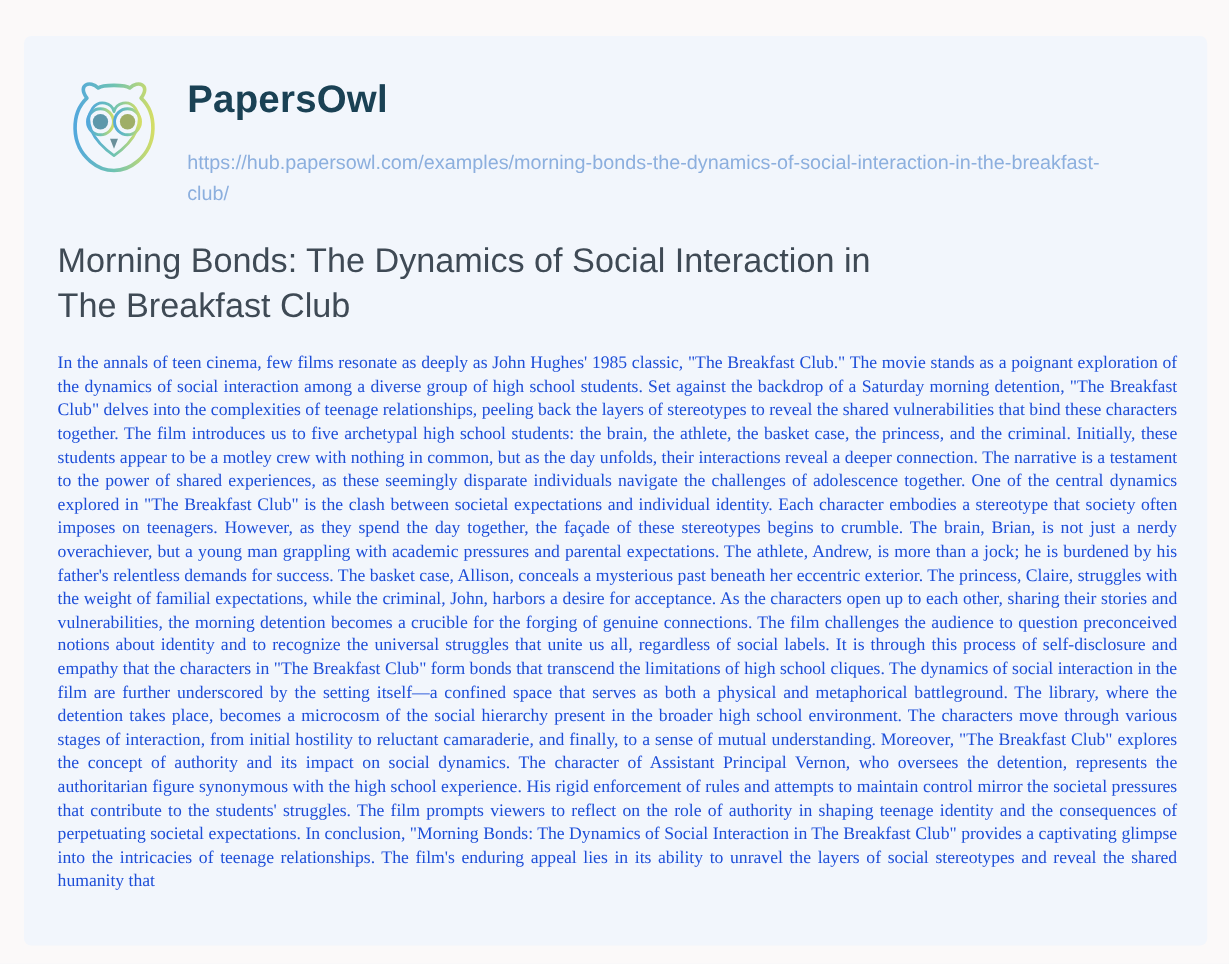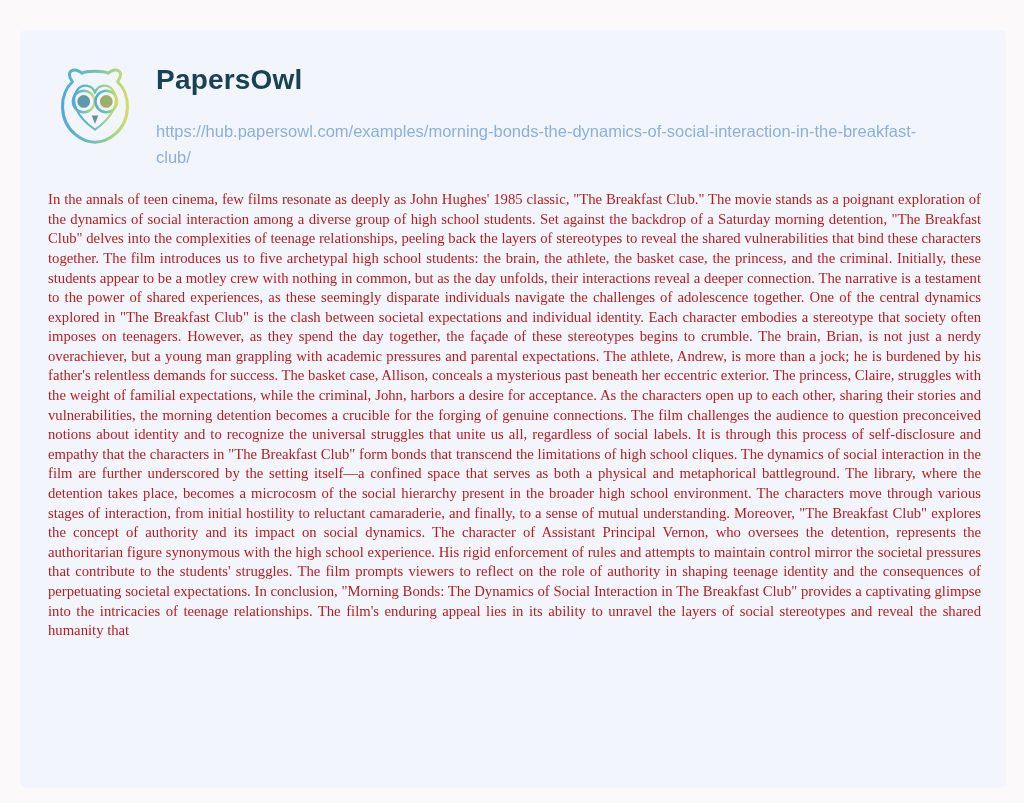--- a/index.html
+++ b/index.html
@@ -23,21 +23,21 @@
     align-items: flex-start;
     gap: 14px;
   }
   .logo {
     width: 94px;
     height: 94px;
     flex: 0 0 auto;
   }
   .header-text { padding-top: 2px; }
   .brand-name {
-    font-size: 28px;
+    font-size: 32px;
     font-weight: bold;
     color: #1a4154;
     letter-spacing: 0.2px;
   }
   .page-url {
     margin-top: 23px;
     max-width: 762px;
     font-size: 16.5px;
     line-height: 1.55;
     color: #8cafde;
@@ -53,21 +53,21 @@
     line-height: 1.3;
     color: #3f4a55;
   }
   .article-body {
     margin-top: 20px;
     width: 933px;
     text-align: justify;
     font-family: "Liberation Serif", serif;
     font-size: 14.7px;
     line-height: 19.6px;
-    color: #b91c1c;
+    color: #1d4ed8;
   }
 </style>
 </head>
 <body>
 
 <div class="card">
   <div class="header">
     <svg class="logo" viewBox="0 0 100 100" xmlns="http://www.w3.org/2000/svg">
       <defs>
         <linearGradient id="owlGrad" x1="0" y1="0.5" x2="1" y2="0.5">
@@ -88,15 +88,16 @@
       <circle cx="62" cy="42" r="6.8" fill="#9fae67"></circle>
 
       <path d="M46.5,57 L53.5,57 L50,66 Z" fill="#6a8f9a"></path>
     </svg>
     <div class="header-text">
       <div class="brand-name">PapersOwl</div>
       <a class="page-url" href="#">https://hub.papersowl.com/examples/morning-bonds-the-dynamics-of-social-interaction-in-the-breakfast-club/</a>
     </div>
   </div>
 
+  <h1 class="article-title">Morning Bonds: The Dynamics of Social Interaction in The Breakfast Club</h1>
 
   <p class="article-body">In the annals of teen cinema, few films resonate as deeply as John Hughes' 1985 classic, "The Breakfast Club." The movie stands as a poignant exploration of the dynamics of social interaction among a diverse group of high school students. Set against the backdrop of a Saturday morning detention, "The Breakfast Club" delves into the complexities of teenage relationships, peeling back the layers of stereotypes to reveal the shared vulnerabilities that bind these characters together. The film introduces us to five archetypal high school students: the brain, the athlete, the basket case, the princess, and the criminal. Initially, these students appear to be a motley crew with nothing in common, but as the day unfolds, their interactions reveal a deeper connection. The narrative is a testament to the power of shared experiences, as these seemingly disparate individuals navigate the challenges of adolescence together. One of the central dynamics explored in "The Breakfast Club" is the clash between societal expectations and individual identity. Each character embodies a stereotype that society often imposes on teenagers. However, as they spend the day together, the façade of these stereotypes begins to crumble. The brain, Brian, is not just a nerdy overachiever, but a young man grappling with academic pressures and parental expectations. The athlete, Andrew, is more than a jock; he is burdened by his father's relentless demands for success. The basket case, Allison, conceals a mysterious past beneath her eccentric exterior. The princess, Claire, struggles with the weight of familial expectations, while the criminal, John, harbors a desire for acceptance. As the characters open up to each other, sharing their stories and vulnerabilities, the morning detention becomes a crucible for the forging of genuine connections. The film challenges the audience to question preconceived notions about identity and to recognize the universal struggles that unite us all, regardless of social labels. It is through this process of self-disclosure and empathy that the characters in "The Breakfast Club" form bonds that transcend the limitations of high school cliques. The dynamics of social interaction in the film are further underscored by the setting itself—a confined space that serves as both a physical and metaphorical battleground. The library, where the detention takes place, becomes a microcosm of the social hierarchy present in the broader high school environment. The characters move through various stages of interaction, from initial hostility to reluctant camaraderie, and finally, to a sense of mutual understanding. Moreover, "The Breakfast Club" explores the concept of authority and its impact on social dynamics. The character of Assistant Principal Vernon, who oversees the detention, represents the authoritarian figure synonymous with the high school experience. His rigid enforcement of rules and attempts to maintain control mirror the societal pressures that contribute to the students' struggles. The film prompts viewers to reflect on the role of authority in shaping teenage identity and the consequences of perpetuating societal expectations. In conclusion, "Morning Bonds: The Dynamics of Social Interaction in The Breakfast Club" provides a captivating glimpse into the intricacies of teenage relationships. The film's enduring appeal lies in its ability to unravel the layers of social stereotypes and reveal the shared humanity that</p>
 </div>
 
 </body></html>

